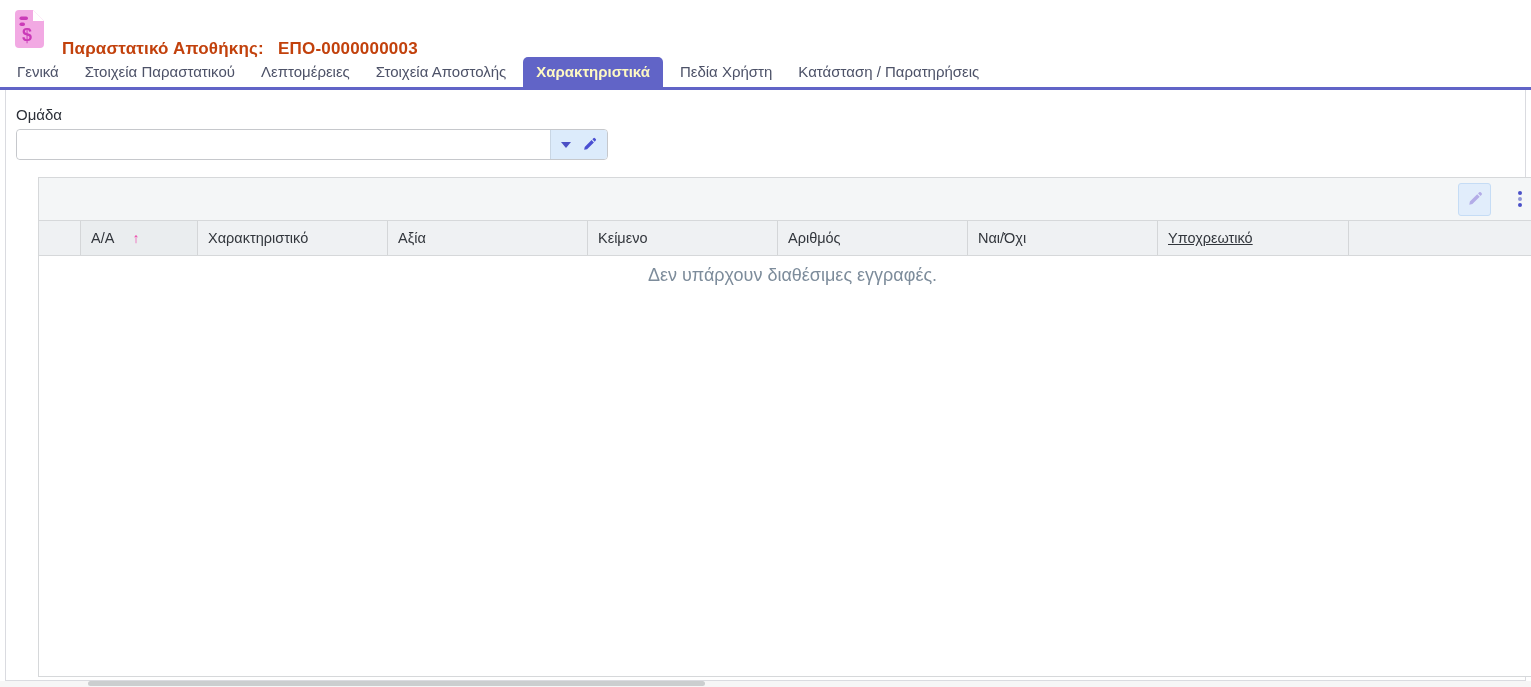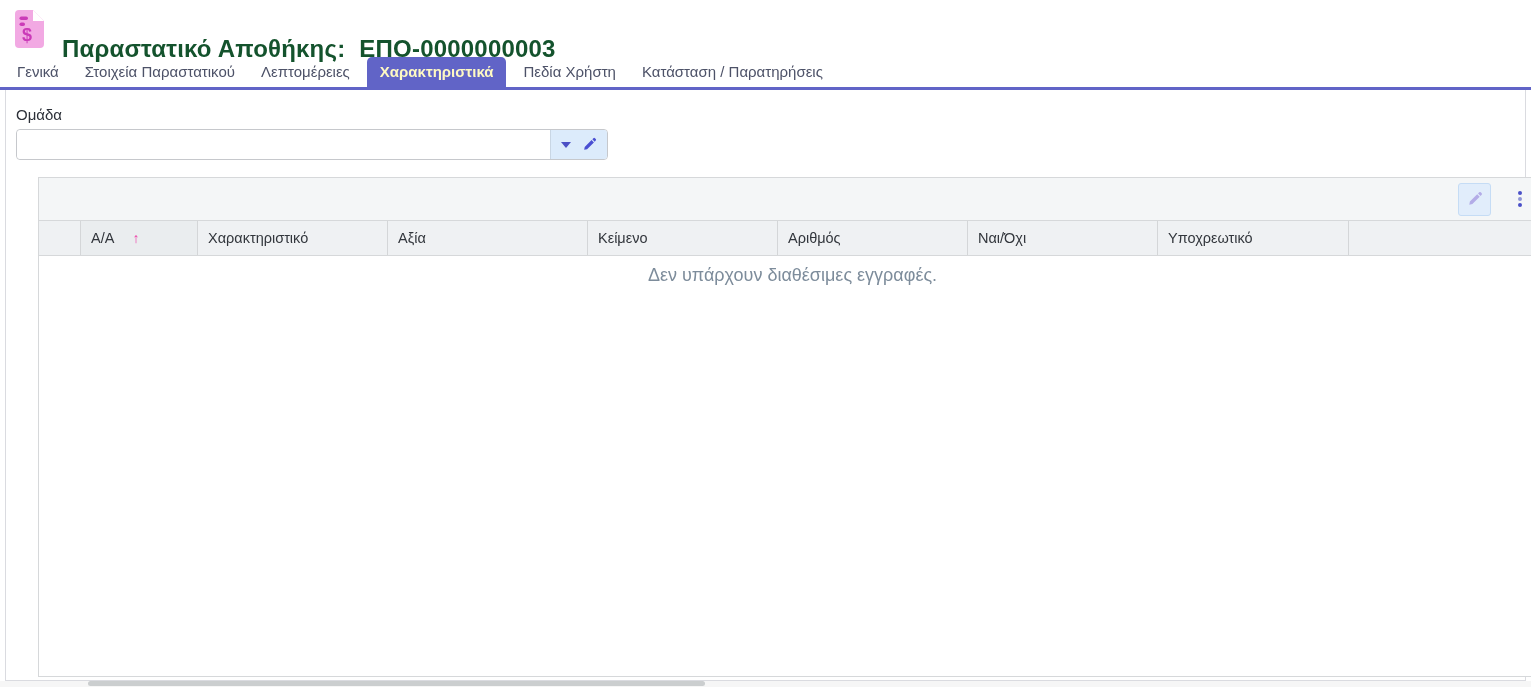--- a/index.html
+++ b/index.html
@@ -2,21 +2,21 @@
 <html><head>
 <meta charset="utf-8">
 <style>
   * { margin:0; padding:0; box-sizing:border-box; }
   html,body { width:1531px; height:687px; overflow:hidden; background:#fff;
               font-family:"Liberation Sans", sans-serif; }
 
   
   .app-header { height:58px; display:flex; align-items:center; padding-left:12px; }
   .doc-icon { width:32px; height:38px; flex:0 0 auto; }
-  .app-title { margin-left:18px; font-size:24px; font-weight:600; color:#14532d; letter-spacing:.2px;margin-top:40px; }
+  .app-title { margin-left:18px; font-size:17px; font-weight:600; color:#c2410c; letter-spacing:.2px;margin-top:40px; }
   .app-title .doc-code { margin-left:14px; font-weight:600; }
 
   
   .tabbar { display:flex; align-items:flex-end; padding-left:8px;
             border-bottom:3px solid #6164c7; height:32px; }
   .tab { padding:6px 9px 7px 9px; margin-right:8px; font-size:15px; color:#4d5268;
          white-space:nowrap; cursor:pointer; }
   .tab.active { background:#6164c7; color:#fef9c3; font-weight:700;
                 border-radius:5px 5px 0 0; padding:6px 13px 7px 13px; }
 
@@ -55,21 +55,21 @@
              padding-left:10px; overflow:hidden; white-space:nowrap; }
   .gh-cell.sorted { background:#eaedef; }
   .gh-blank1 { width:42px; padding-left:0; }
   .gh-aa  { width:117px; }
   .gh-c1  { width:190px; }
   .gh-c2  { width:200px;text-align:center; }
   .gh-c3  { width:190px;text-align:right; }
   .gh-c4  { width:190px; }
   .gh-c5  { width:185px; }
   .gh-c6  { width:190px; }
-  .gh-c7  { width:191px; }
+  .gh-c7  { width:191px;text-decoration:underline; }
   .gh-last{ flex:1; border-right:none; padding-left:0; }
   .sort-arrow { color:#ee3fa7; font-size:14px; margin-left:18px; font-weight:400; }
 
   .grid-body { height:420px; background:#fff; text-align:center; padding-top:9px;
                font-size:18px; color:#7d8c9b; }
 
   
   .hscroll-track { position:absolute; left:0; bottom:0; width:1531px; height:6px;
                    background:#f6f6f6; }
   .hscroll-thumb { position:absolute; left:88px; top:0px; width:617px; height:5px;
@@ -88,20 +88,21 @@
   </svg>
   <div class="app-title">
     <span>Παραστατικό Αποθήκης:</span><span class="doc-code">ΕΠΟ-0000000003</span>
   </div>
 </div>
 
 <div class="tabbar">
   <div class="tab">Γενικά</div>
   <div class="tab">Στοιχεία Παραστατικού</div>
   <div class="tab">Λεπτομέρειες</div>
+  <div class="tab">Στοιχεία Αποστολής</div>
   <div class="tab active">Χαρακτηριστικά</div>
   <div class="tab">Πεδία Χρήστη</div>
   <div class="tab">Κατάσταση / Παρατηρήσεις</div>
 </div>
 
 <div class="content-panel">
 
   <div class="group-label">Ομάδα</div>
 
   <div class="combo">

